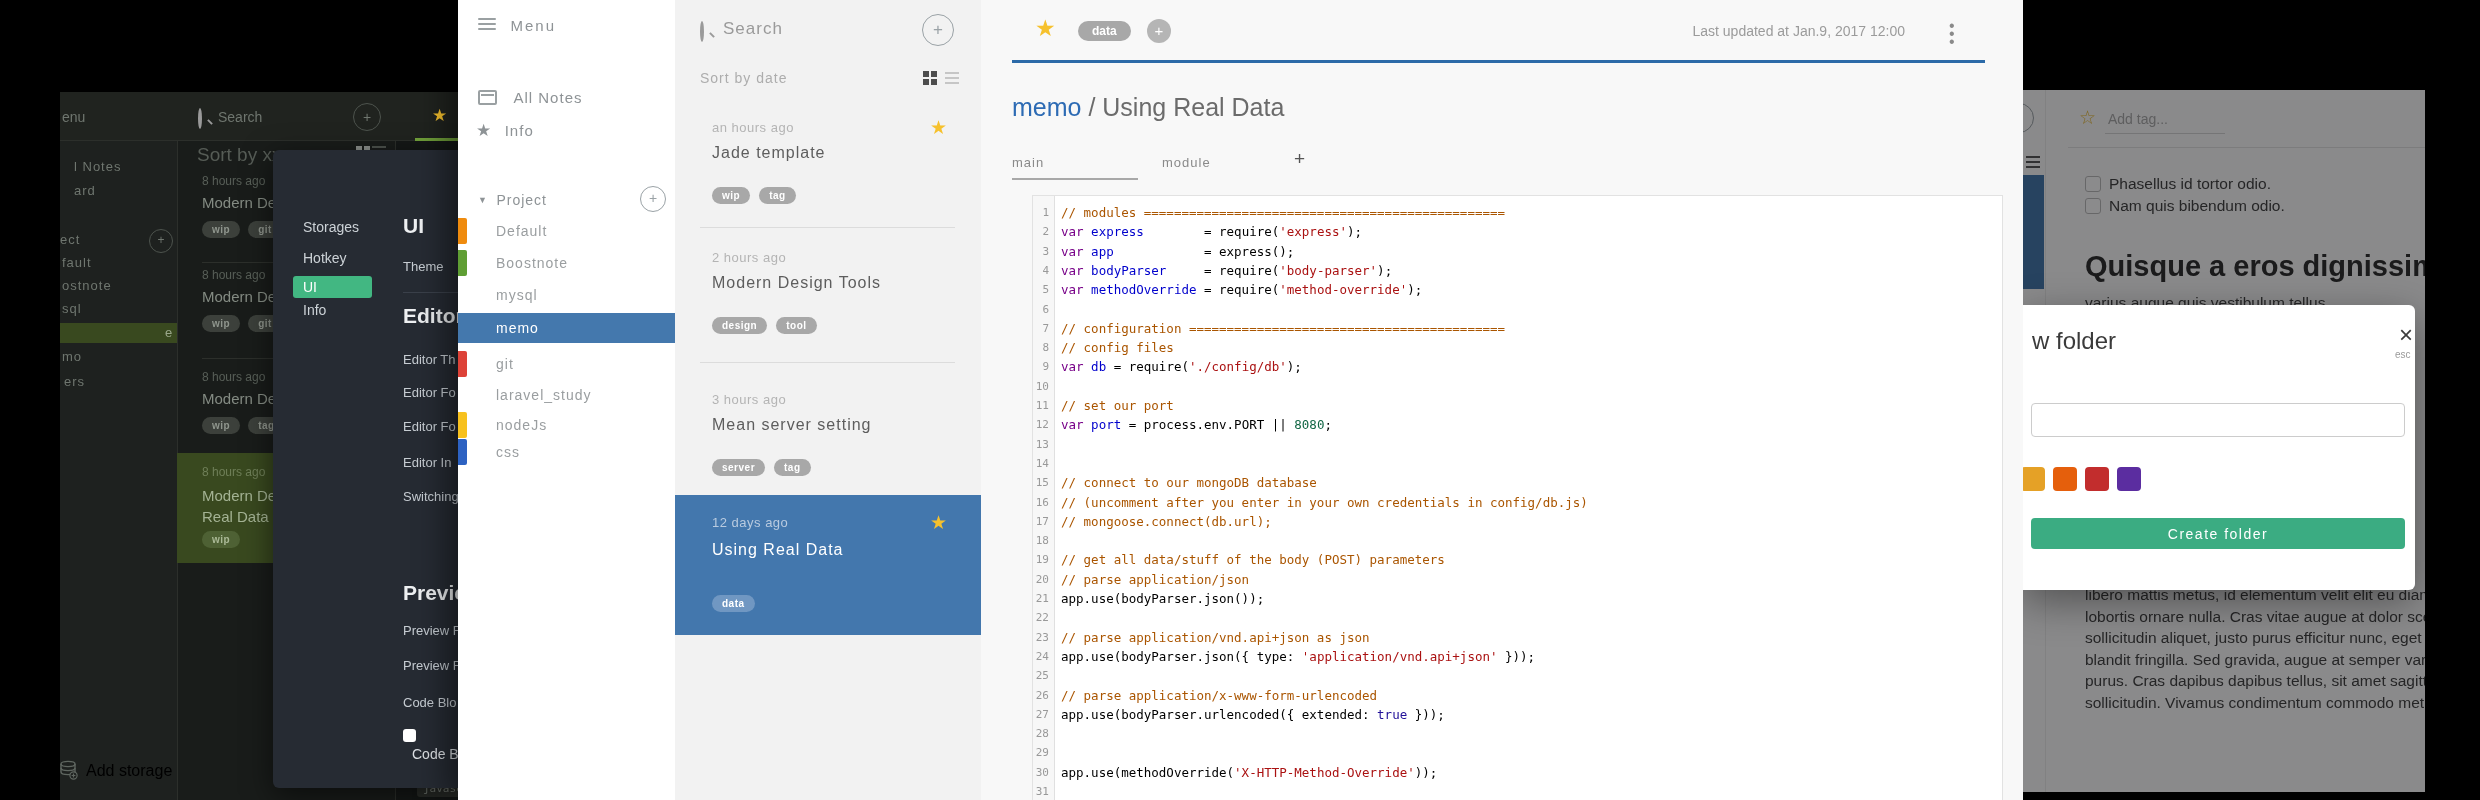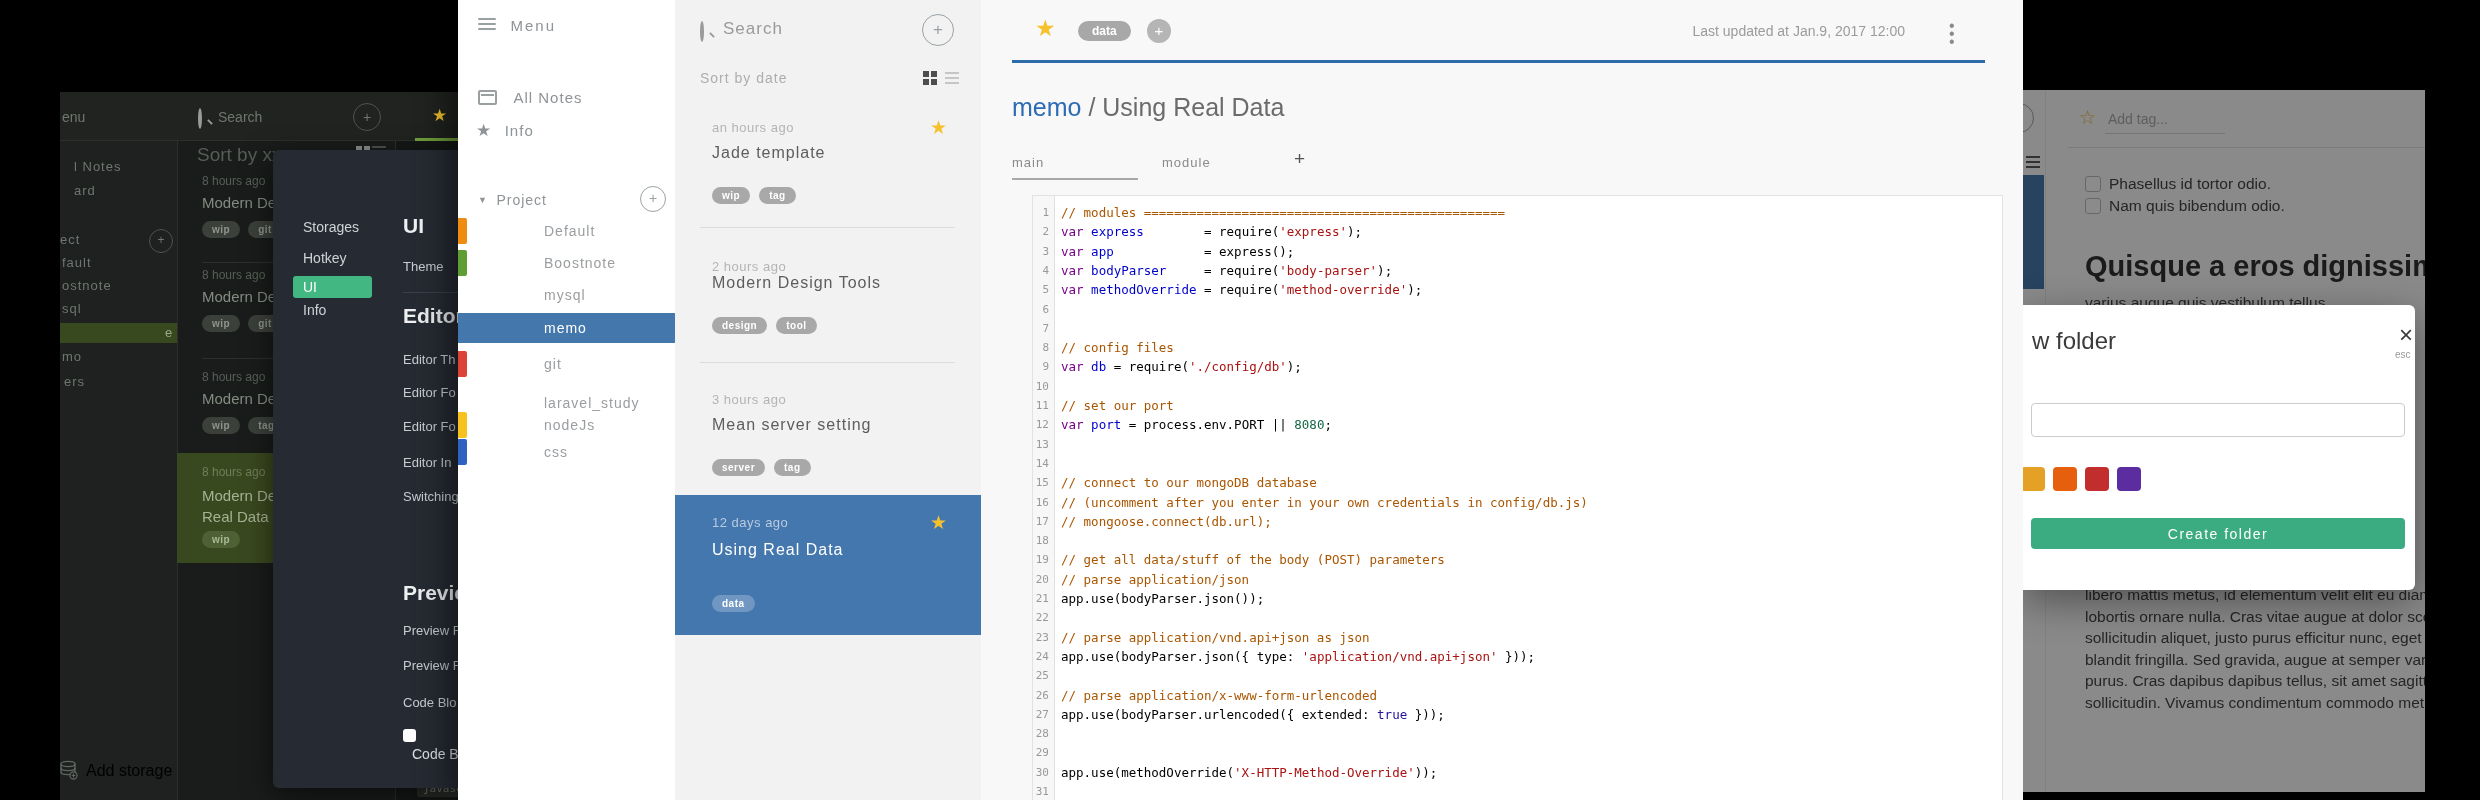--- a/index.html
+++ b/index.html
@@ -32,21 +32,21 @@
   .sp-nav{color:#ccd2d7;font-size:14px;}
   .sp-heading{color:#eef0f2;font-size:21px;font-weight:bold;}
   .sp-row{color:#c7cdd3;font-size:13px;white-space:nowrap;}
   .sp-divider{background:#3a404a;height:1px;}
   .sp-checkbox{width:13px;height:13px;background:#fff;border-radius:3px;display:inline-block;}
 
   
   #white-sidebar{left:458px;top:0;width:217px;height:800px;background:#ffffff;
                  box-shadow:-12px 0 30px rgba(0,0,0,.45);}
   .ws-text{color:#8e9396;font-size:15px;}
-  .ws-folder{color:#9a9ea0;font-size:14px;white-space:nowrap;margin-left:48px;}
+  .ws-folder{color:#9a9ea0;font-size:14px;white-space:nowrap;}
   .ws-row{left:0;width:217px;height:30px;}
   .ws-row-selected{background:#4478ad;}
   .ws-row-selected .ws-folder{color:#fff;}
   .chip{left:0;width:9px;border-radius:0 2px 2px 0;}
   .hamburger span{display:block;width:18px;height:2px;background:#9aa0a2;margin-bottom:3px;border-radius:1px;}
   .icon-archive{width:15px;height:11px;border:2px solid #9aa0a2;border-radius:2px;position:relative;}
   .icon-archive:before{content:"";position:absolute;left:1px;right:1px;top:2px;height:2px;background:#9aa0a2;}
   .circle-plus{border:1.5px solid #9aa2a6;border-radius:50%;color:#9aa2a6;text-align:center;}
 
   
@@ -251,21 +251,21 @@
         <div class="ws-row" style="position: absolute; top: 280px;">
           <span class="ws-folder" style="position: absolute; left: 38px; top: 7px; letter-spacing: 1px;">mysql</span>
         </div>
         <div class="ws-row ws-row-selected" style="position: absolute; top: 313px;">
           <span class="ws-folder" style="position: absolute; left: 38px; top: 7px; letter-spacing: 1px;">memo</span>
         </div>
         <div class="ws-row" style="position: absolute; top: 349px;">
           <span class="ws-folder" style="position: absolute; left: 38px; top: 7px; letter-spacing: 1px;">git</span>
           <span class="chip" style="position: absolute; left: 0px; top: 2px; width: 9px; height: 26px; background: rgb(221, 66, 56);"></span>
         </div>
-        <div class="ws-row" style="position: absolute; top: 388px; padding-left: 23px;">
+        <div class="ws-row" style="position: absolute; top: 380px; padding-left: 23px;">
           <span class="ws-folder" style="position: absolute; left: 38px; top: 7px; letter-spacing: 1px;">laravel_study</span>
         </div>
         <div class="ws-row" style="position: absolute; top: 410px;">
           <span class="ws-folder" style="position: absolute; left: 38px; top: 7px; letter-spacing: 1px;">nodeJs</span>
           <span class="chip" style="position: absolute; left: 0px; top: 2px; width: 9px; height: 26px; background: rgb(247, 193, 30);"></span>
         </div>
         <div class="ws-row" style="position: absolute; top: 437px;">
           <span class="ws-folder" style="position: absolute; left: 38px; top: 7px; letter-spacing: 1px;">css</span>
           <span class="chip" style="position: absolute; left: 0px; top: 2px; width: 9px; height: 26px; background: rgb(45, 98, 194);"></span>
         </div>
@@ -289,21 +289,21 @@
         <span></span>
       </div>
     <div id="nl-notes">
         <div style="position: absolute; left: 0px; top: 100px; width: 306px; height: 127px;">
           <div class="nl-time" style="position: absolute; left: 37px; top: 20px; letter-spacing: 0.5px;">an hours ago</div>
           <div class="nl-title" style="position: absolute; left: 37px; top: 44px; letter-spacing: 1px;">Jade template</div>
           <div style="position: absolute; left: 37px; top: 85px;"><span class="pill nl-pill">wip</span><span class="pill nl-pill">tag</span></div>
           <div class="star" style="position: absolute; left: 255px; top: 16px; font-size: 19px;">★</div>
         </div>
         <div style="position: absolute; left: 0px; top: 227px; width: 306px; height: 135px;">
-          <div class="nl-time" style="position: absolute; left: 37px; top: 32px; letter-spacing: 0.5px;">2 hours ago</div>
+          <div class="nl-time" style="position: absolute; left: 37px; top: 23px; letter-spacing: 0.5px;">2 hours ago</div>
           <div class="nl-title" style="position: absolute; left: 37px; top: 47px; letter-spacing: 1px;">Modern Design Tools</div>
           <div style="position: absolute; left: 37px; top: 88px;"><span class="pill nl-pill">design</span><span class="pill nl-pill">tool</span></div>
         </div>
         <div class="nl-divider" style="position: absolute; top: 227px;"></div>
         <div style="position: absolute; left: 0px; top: 362px; width: 306px; height: 133px;">
           <div class="nl-time" style="position: absolute; left: 37px; top: 30px; letter-spacing: 0.5px;">3 hours ago</div>
           <div class="nl-title" style="position: absolute; left: 37px; top: 54px; letter-spacing: 1px;">Mean server setting</div>
           <div style="position: absolute; left: 37px; top: 95px;"><span class="pill nl-pill">server</span><span class="pill nl-pill">tag</span></div>
         </div>
         <div class="nl-divider" style="position: absolute; top: 362px;"></div>
@@ -335,21 +335,21 @@
 
     <div id="code-block" class="abs clip">
       <div id="code-gutter" class="abs"></div>
       <div id="code-lines">
           <div class="code-line" style="top: 7px;"><span class="ln">1</span><span class="src"><span class="t-c">// modules ================================================</span></span></div>
           <div class="code-line" style="top: 26.3px;"><span class="ln">2</span><span class="src"><span class="t-k">var</span><span class="t-p"> </span><span class="t-d">express</span><span class="t-p">        = require(</span><span class="t-s">'express'</span><span class="t-p">);</span></span></div>
           <div class="code-line" style="top: 45.6px;"><span class="ln">3</span><span class="src"><span class="t-k">var</span><span class="t-p"> </span><span class="t-d">app</span><span class="t-p">            = express();</span></span></div>
           <div class="code-line" style="top: 64.9px;"><span class="ln">4</span><span class="src"><span class="t-k">var</span><span class="t-p"> </span><span class="t-d">bodyParser</span><span class="t-p">     = require(</span><span class="t-s">'body-parser'</span><span class="t-p">);</span></span></div>
           <div class="code-line" style="top: 84.2px;"><span class="ln">5</span><span class="src"><span class="t-k">var</span><span class="t-p"> </span><span class="t-d">methodOverride</span><span class="t-p"> = require(</span><span class="t-s">'method-override'</span><span class="t-p">);</span></span></div>
           <div class="code-line" style="top: 103.5px;"><span class="ln">6</span><span class="src"></span></div>
-          <div class="code-line" style="top: 122.8px;"><span class="ln">7</span></div>
+          <div class="code-line" style="top: 122.8px;"><span class="ln">7</span><span class="src"><span class="t-c">// configuration ==========================================</span></span></div>
           <div class="code-line" style="top: 142.1px;"><span class="ln">8</span><span class="src"><span class="t-c">// config files</span></span></div>
           <div class="code-line" style="top: 161.4px;"><span class="ln">9</span><span class="src"><span class="t-k">var</span><span class="t-p"> </span><span class="t-d">db</span><span class="t-p"> = require(</span><span class="t-s">'./config/db'</span><span class="t-p">);</span></span></div>
           <div class="code-line" style="top: 180.7px;"><span class="ln">10</span><span class="src"></span></div>
           <div class="code-line" style="top: 200px;"><span class="ln">11</span><span class="src"><span class="t-c">// set our port</span></span></div>
           <div class="code-line" style="top: 219.3px;"><span class="ln">12</span><span class="src"><span class="t-k">var</span><span class="t-p"> </span><span class="t-d">port</span><span class="t-p"> = process.env.PORT || </span><span class="t-n">8080</span><span class="t-p">;</span></span></div>
           <div class="code-line" style="top: 238.6px;"><span class="ln">13</span><span class="src"></span></div>
           <div class="code-line" style="top: 257.9px;"><span class="ln">14</span><span class="src"></span></div>
           <div class="code-line" style="top: 277.2px;"><span class="ln">15</span><span class="src"><span class="t-c">// connect to our mongoDB database</span></span></div>
           <div class="code-line" style="top: 296.5px;"><span class="ln">16</span><span class="src"><span class="t-c">// (uncomment after you enter in your own credentials in config/db.js)</span></span></div>
           <div class="code-line" style="top: 315.8px;"><span class="ln">17</span><span class="src"><span class="t-c">// mongoose.connect(db.url);</span></span></div>

